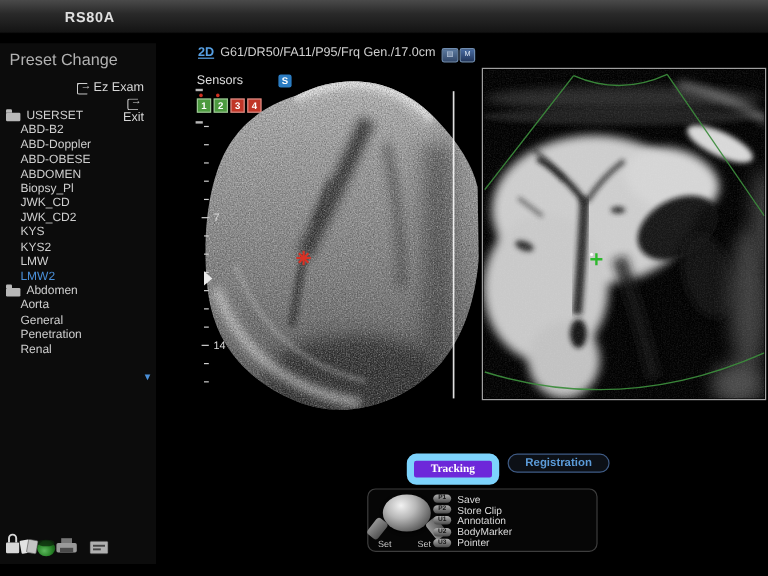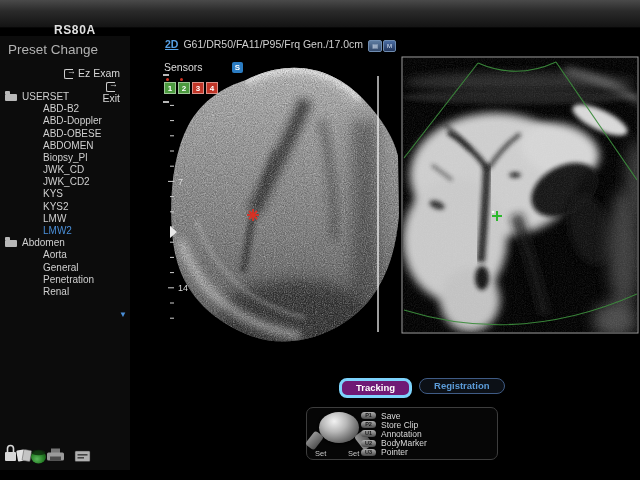--- a/index.html
+++ b/index.html
@@ -2,34 +2,34 @@
 <html><head>
 <meta charset="utf-8">
 <style>
   html,body{margin:0;padding:0;background:#000;}
   #stage{position:relative;width:640px;height:480px;background:#000;overflow:hidden;
          font-family:"Liberation Sans",sans-serif;-webkit-font-smoothing:antialiased;}
   
   #header{position:absolute;left:0;top:0;width:640px;height:28px;z-index:3;
           background:linear-gradient(#4a4a4a,#2a2a2a 40%,#141414 95%,#000);}
   #header .title{position:absolute;left:54px;top:7px;font-size:12px;font-weight:bold;
-          color:#e0e0e0;letter-spacing:.6px;margin-top:16px;}
+          color:#e0e0e0;letter-spacing:.6px;}
   
   #sidebar{position:absolute;left:0;top:36px;width:130px;height:434px;background:#0c0c0c;z-index:2;}
   #sidebar .panel-title{position:absolute;left:8px;top:6px;font-size:13.5px;color:#b2b2b2;}
   .side-action{position:absolute;right:10px;display:flex;align-items:flex-end;cursor:default;}
   #act-ezexam{top:31px;}  #act-exit{top:46px;flex-direction:column;}
   .side-action .lbl{font-size:10.5px;color:#d6d6d6;}
   .exit-ico{display:inline-block;width:8px;height:8px;border:1px solid #cfcfcf;border-right:none;
             border-radius:2px 0 0 2px;position:relative;margin-right:5px;}
   .exit-ico::after{content:"\2192";position:absolute;left:2px;top:-3px;font-size:9px;color:#cfcfcf;line-height:9px;}
   #tree{position:absolute;left:0;top:55px;right:0;}
   .trow{height:12.2px;line-height:12.3px;font-size:10px;color:#cfcfcf;display:flex;
         align-items:center;margin-right:3px;padding-left:5px;white-space:nowrap;}
-  .trow:not(.folder){padding-left:26px;}
+  .trow:not(.folder){padding-left:0;}
   .ficon{display:inline-block;width:12px;height:7px;background:#b8b8b8;border-radius:1px;
          position:relative;margin-right:5px;flex:0 0 12px;}
   .ficon::before{content:"";position:absolute;top:-2.5px;left:0;width:5px;height:2.5px;
          background:#b8b8b8;border-radius:1px 1px 0 0;}
   .trow:not(.folder) .ficon{visibility:hidden;}
   .trow.selected{outline:1px solid #46598e;outline-offset:-1px;}
   .trow.active .tlabel{color:#4a8fd8;}
   #scroll-down{position:absolute;left:119px;top:274px;color:#4a8fd8;font-size:8px;}
   
   #infobar{position:absolute;left:165px;top:38px;z-index:2;font-size:10.5px;white-space:nowrap;}
@@ -46,21 +46,21 @@
           font-size:8px;font-weight:bold;color:#fff;text-align:center;line-height:11px;position:relative;}
   .sensor.marked::before{content:"";position:absolute;left:1px;top:-5px;width:3px;height:3px;
           background:#d03020;border-radius:50%;}
   #smarker{position:absolute;left:232px;top:62px;width:11px;height:11px;background:#2b7cc2;
           border-radius:2px;color:#fff;font-size:8px;font-weight:bold;text-align:center;
           line-height:11px;z-index:2;}
   
   #modebtns{position:absolute;left:339px;top:378px;display:flex;gap:7px;z-index:2;}
   .modebtn{height:14px;border-radius:8px;font-size:9.5px;line-height:14px;padding:0 14px;
            border:1px solid #3f5b85;color:#5b9bd8;background:#0c1016;font-weight:bold;}
-  .modebtn.active{border:3px solid #7dd3fc;color:#fff;background:#701a75;}
+  .modebtn.active{border:6px solid #7dd3fc;color:#fff;background:#6d28d9;font-family:Liberation Serif, serif;}
   
   #softpanel{position:absolute;left:306px;top:407px;width:190px;height:51px;z-index:2;
              border:1px solid #3d3d3d;border-radius:7px;background:#060606;}
   #trackball{position:absolute;left:12px;top:4px;width:40px;height:31px;border-radius:50%;
              background:radial-gradient(ellipse at 38% 30%, #f2f2f2, #b8b8b8 35%, #5d5d5d 75%, #2e2e2e);
              box-shadow:0 1px 3px #000;}
   .setbtn{position:absolute;width:11px;height:17px;border-radius:3px;
           background:linear-gradient(100deg,#9a9a9a,#4c4c4c);}
   #setbtn-l{left:2px;top:24px;transform:rotate(38deg);}
   #setbtn-r{left:51px;top:24px;transform:rotate(-38deg);}

